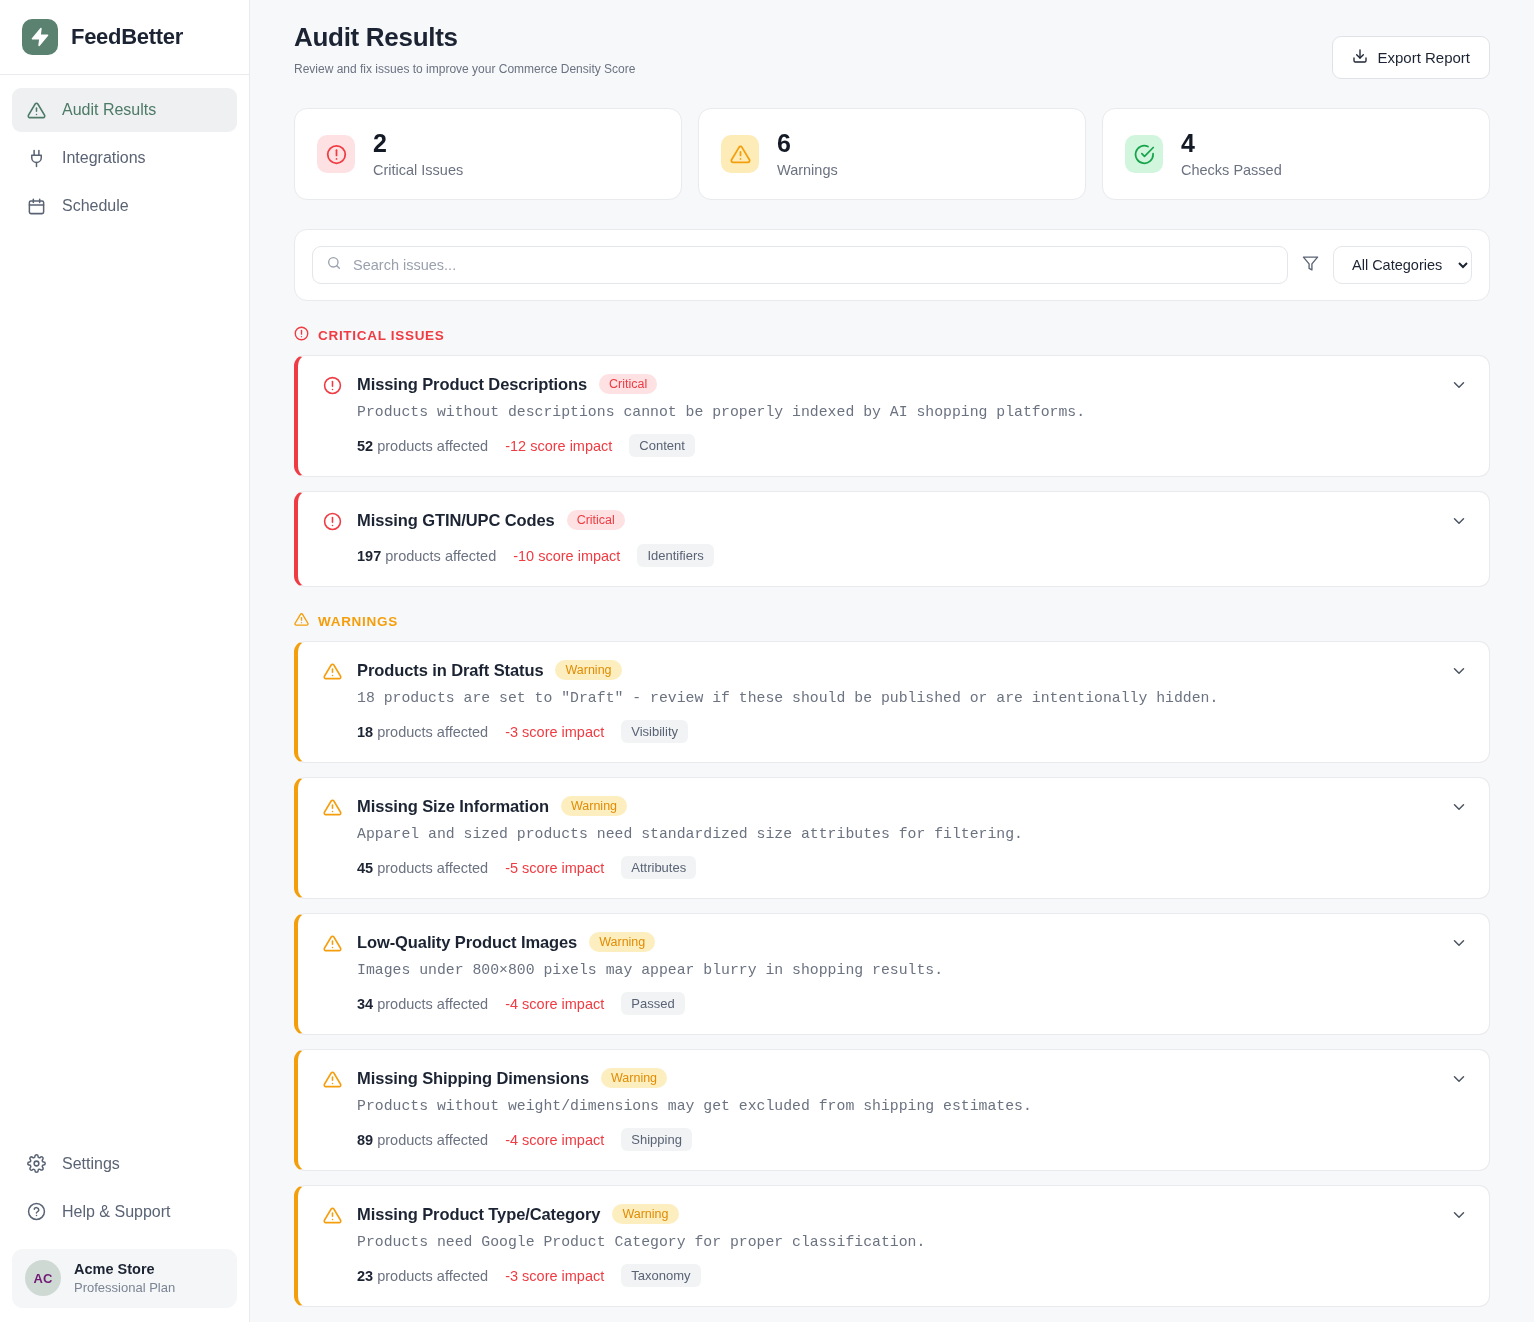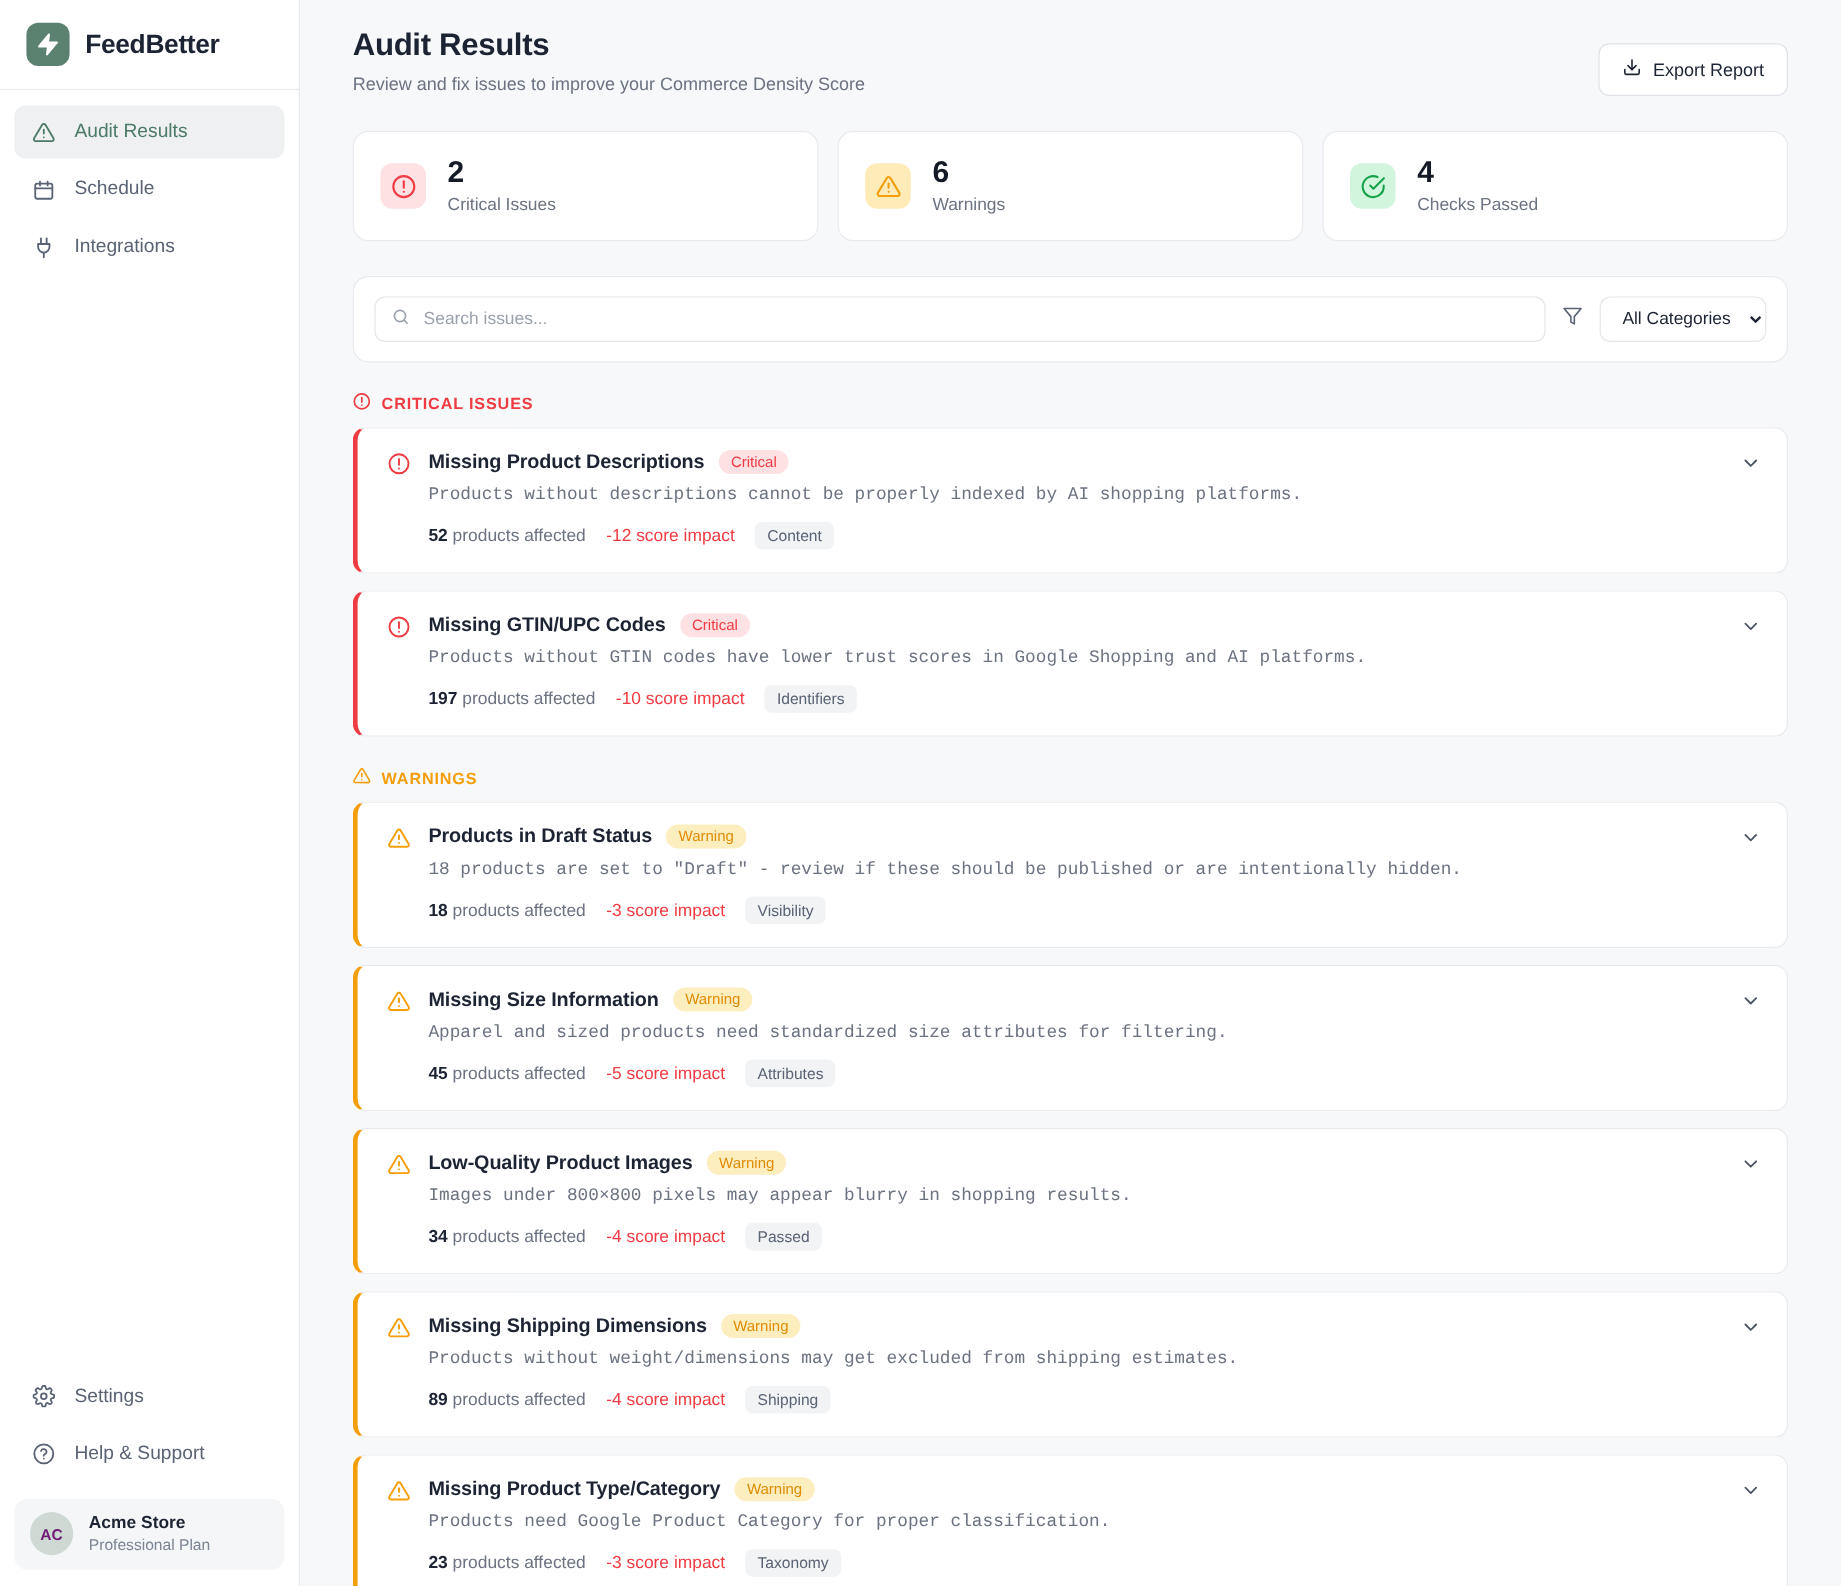--- a/index.html
+++ b/index.html
@@ -58,21 +58,21 @@
   }
   .user-name { font-size: 14.5px; color: #1c2433; font-weight: bold; line-height: 1.35; }
   .user-plan { font-size: 13px; color: #7b8494; line-height: 1.35; }
 
   
   .main { flex: 1 1 auto; height: 1322px; overflow: hidden; position: relative; }
   .main-inner { padding: 22px 44px 0 44px; }
 
   .page-head { display: flex; align-items: flex-start; justify-content: space-between; }
   .page-title { font-size: 26px; font-weight: bold; color: #1c2433; letter-spacing: -0.3px; }
-  .page-sub { font-size: 15px; color: #6b7280; margin-top: 9px; }
+  .page-sub { font-size: 12px; color: #6b7280; margin-top: 9px; }
   .export-btn {
     display: inline-flex; align-items: center; gap: 9px;
     background: #ffffff; border: 1px solid #dfe3e8; border-radius: 9px;
     padding: 11px 19px; font-size: 15px; color: #1c2433; cursor: pointer;
     margin-top: 14px;
   }
 
   
   .stats { display: flex; gap: 16px; margin-top: 29px; }
   .stat-card {
@@ -168,39 +168,39 @@
             <line x1="12" y1="9" x2="12" y2="13"></line>
               <line x1="12" y1="17" x2="12.01" y2="17"></line>
           </svg>
         </span>
         <span>Audit Results</span>
       </div>
 
       <div class="nav-item">
         <span class="ico">
           <svg width="19" height="19" viewBox="0 0 24 24" fill="none" stroke="#5a6374" stroke-width="1.9" stroke-linecap="round" stroke-linejoin="round">
+            <path d="M9 2v6"></path>
+              <path d="M15 2v6"></path>
+            <path d="M6 8h12v3a6 6 0 0 1-6 6 6 6 0 0 1-6-6V8z"></path>
+              <path d="M12 17v5"></path>
+          </svg>
+        </span>
+        <span>Integrations</span>
+      </div>
+
+      <div class="nav-item">
+        <span class="ico">
+          <svg width="19" height="19" viewBox="0 0 24 24" fill="none" stroke="#5a6374" stroke-width="1.9" stroke-linecap="round" stroke-linejoin="round">
             <rect x="3" y="5" width="18" height="16" rx="2"></rect>
               <line x1="3" y1="10" x2="21" y2="10"></line>
             <line x1="8" y1="3" x2="8" y2="7"></line>
               <line x1="16" y1="3" x2="16" y2="7"></line>
           </svg>
         </span>
         <span>Schedule</span>
-      </div>
-
-      <div class="nav-item">
-        <span class="ico">
-          <svg width="19" height="19" viewBox="0 0 24 24" fill="none" stroke="#5a6374" stroke-width="1.9" stroke-linecap="round" stroke-linejoin="round">
-            <path d="M9 2v6"></path>
-              <path d="M15 2v6"></path>
-            <path d="M6 8h12v3a6 6 0 0 1-6 6 6 6 0 0 1-6-6V8z"></path>
-              <path d="M12 17v5"></path>
-          </svg>
-        </span>
-        <span>Integrations</span>
       </div>
     </nav>
 
     <div class="nav-spacer"></div>
 
     <div class="nav-bottom">
       <div class="nav-item">
         <span class="ico">
           <svg width="19" height="19" viewBox="0 0 24 24" fill="none" stroke="#5a6374" stroke-width="1.9" stroke-linecap="round" stroke-linejoin="round">
             <circle cx="12" cy="12" r="3"></circle>
@@ -360,21 +360,20 @@
               <circle cx="12" cy="12" r="10"></circle>
                 <line x1="12" y1="7" x2="12" y2="13"></line>
                 <line x1="12" y1="17" x2="12.01" y2="17"></line>
             </svg>
           </span>
           <div class="issue-body">
             <div class="issue-titlerow">
               <span class="issue-title">Missing GTIN/UPC Codes</span>
               <span class="badge crit">Critical</span>
             </div>
-            <div class="issue-desc">Products without GTIN codes have lower trust scores in Google Shopping and AI platforms.</div>
             <div class="issue-meta">
               <span class="meta-count"><b>197</b> <span>products affected</span></span>
               <span class="meta-impact">-10 score impact</span>
               <span class="meta-tag">Identifiers</span>
             </div>
           </div>
           <span class="chev">
             <svg width="18" height="18" viewBox="0 0 24 24" fill="none" stroke="#4b5563" stroke-width="2" stroke-linecap="round" stroke-linejoin="round">
                 <polyline points="6 9 12 15 18 9"></polyline>
               </svg>

